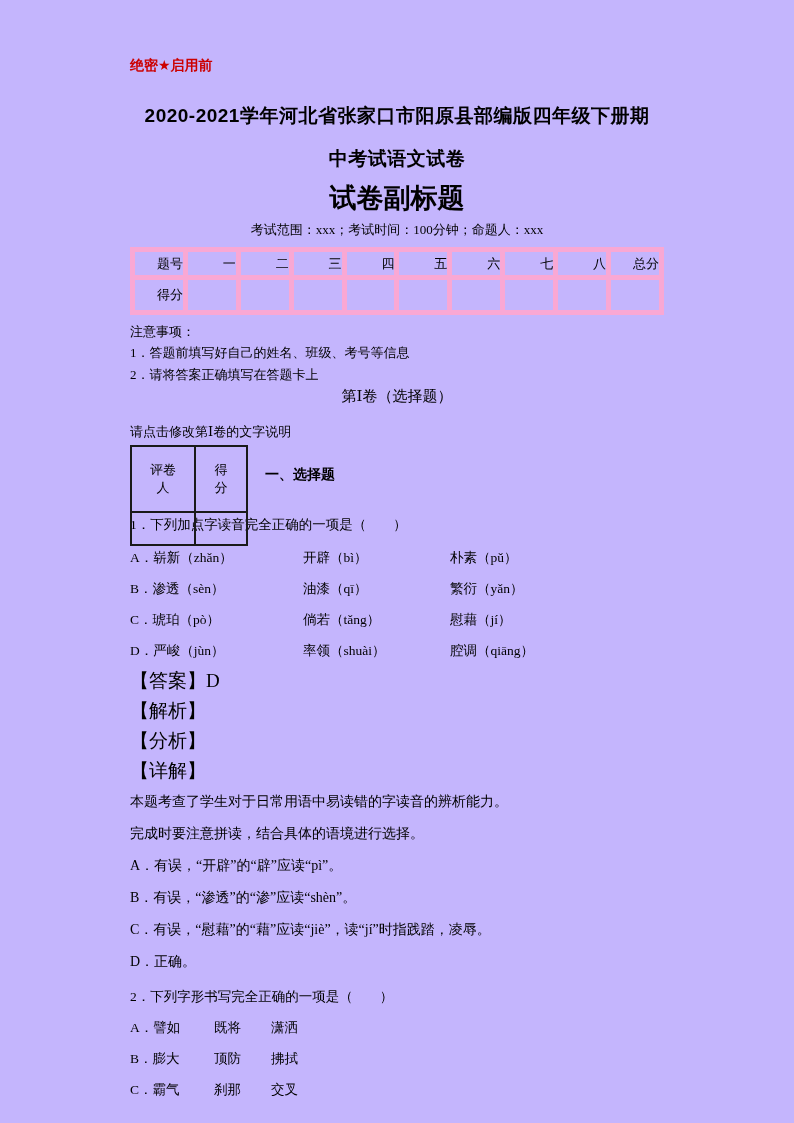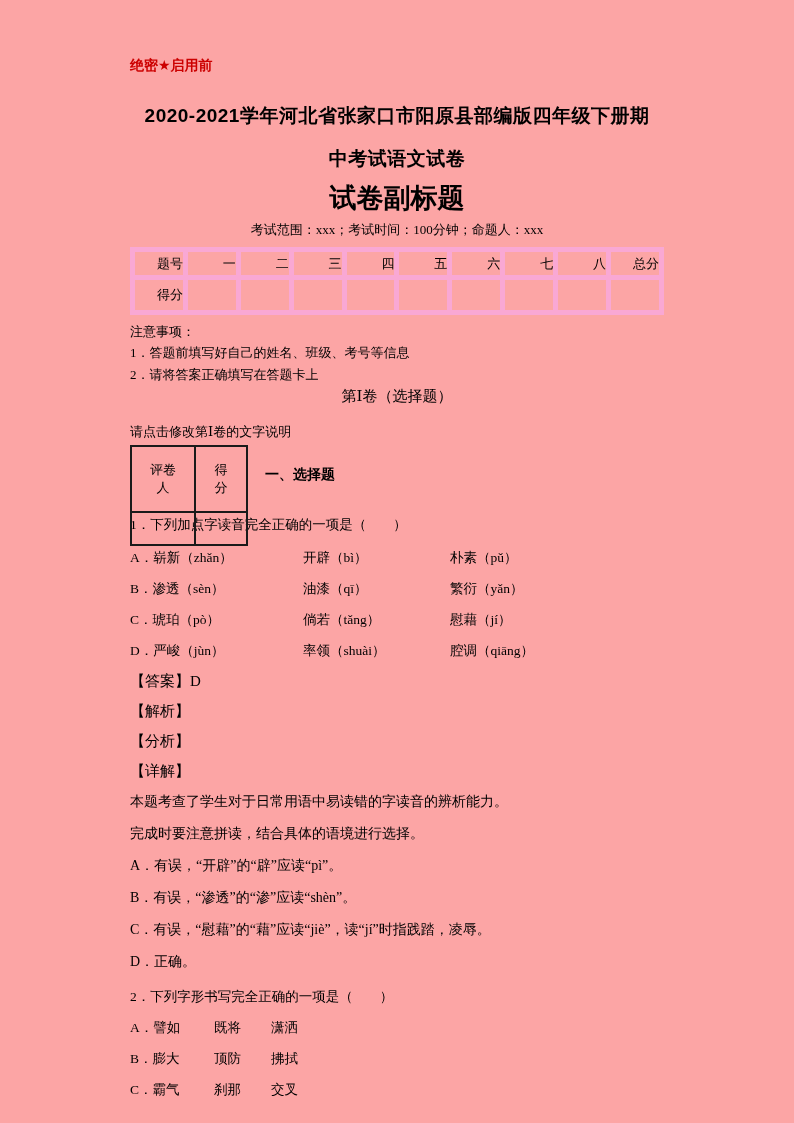--- a/index.html
+++ b/index.html
@@ -1,20 +1,20 @@
 <!DOCTYPE html>
 <html style="--classified_red: #cc0000;"><head>
 <meta charset="utf-8">
 <style>
   * { margin:0; padding:0; box-sizing:border-box; }
   html,body { background:#ffffff; }
   .page {
     position:relative;
     width:794px; height:1123px;
-    background:#fca5a5;
+    background:#c4b5fd;
     font-family:"Liberation Serif","DejaVu Serif",serif;
     color:#000000;
     overflow:hidden;
   }
   .content {
     position:absolute; left:130px; top:0;
     width:534px;
   }
   .sans { font-family:"Liberation Sans","DejaVu Sans",sans-serif; }
 
@@ -52,21 +52,21 @@
   .stem { font-size:13.5px; line-height:20px; }
   .stem-q1 { margin-top:6px; }
   .stem-q2 { margin-top:3px; height:31px; display:flex; align-items:center; }
 
   .opt { display:grid; align-items:center; height:31px; font-size:13.5px; }
   .opt .lead { white-space:nowrap; }
   .q1o { grid-template-columns:133px 107px 1fr;gap:40px; }
   .q2o { grid-template-columns:84px 57px 1fr; }
   .opts-q1 { margin-top:7px; }
 
-  .ans-line { height:30px; display:flex; align-items:center; font-size:15px; }
+  .ans-line { height:30px; display:flex; align-items:center; font-size:19px; }
   .exp-line { height:32px; display:flex; align-items:center; font-size:14px; }
 </style>
 </head>
 <body>
 
 <div class="page">
   <div class="content">
 
     <div class="classified sans">绝密★启用前</div>
 

